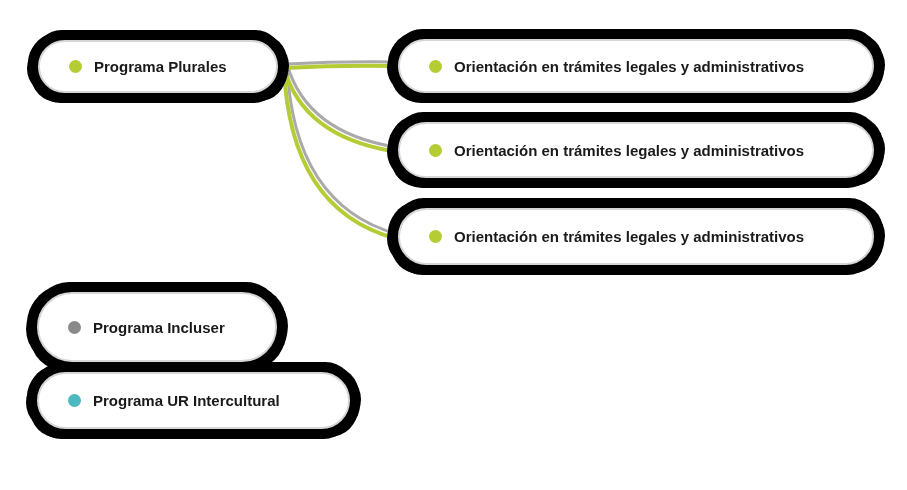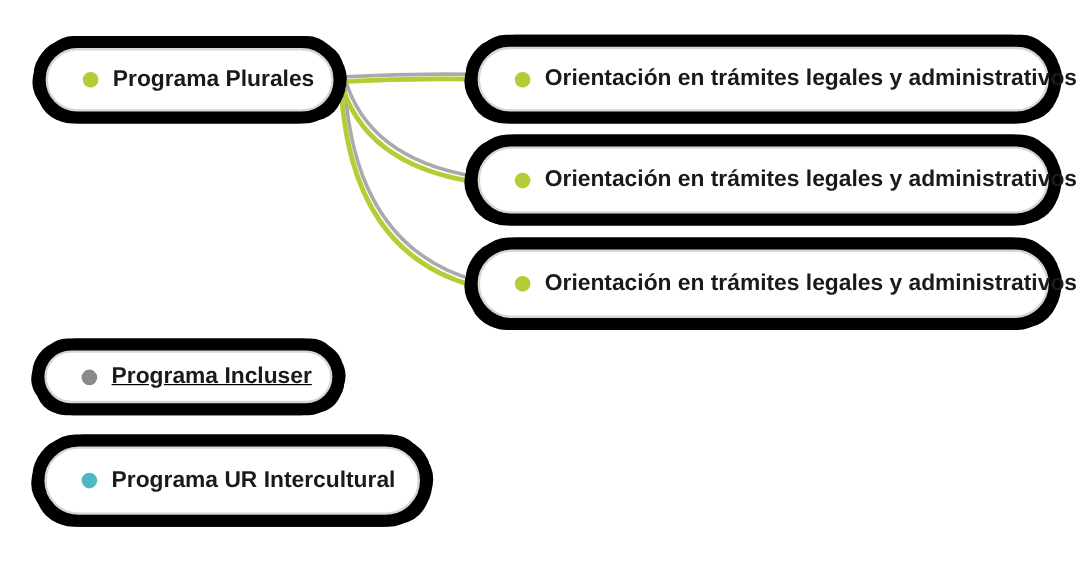--- a/index.html
+++ b/index.html
@@ -60,21 +60,21 @@
        10px  4px 0 #000,
        -4px 10px 0 #000;
   }
   .node .dot {
     flex: 0 0 auto;
     width: 13px;
     height: 13px;
     border-radius: 50%;
   }
   .node .label {
-    font-size: 19px;
+    font-size: 15px;
     font-weight: 700;
     color: #1a1a1a;
     white-space: nowrap;
   }
 </style>
 </head>
 <body>
 
 <div class="canvas">
 
@@ -101,21 +101,21 @@
   <div class="node" style="left:398px; top:122px; width:476px; height:56px;">
     <span class="dot" style="background-color: rgb(181, 204, 52);"></span>
     <span class="label">Orientación en trámites legales y administrativos</span>
   </div>
 
   <div class="node" style="left:398px; top:208px; width:476px; height:57px;">
     <span class="dot" style="background-color: rgb(181, 204, 52);"></span>
     <span class="label">Orientación en trámites legales y administrativos</span>
   </div>
 
-  <div class="node" style="left:37px; top:292px; width:240px; height:44px;text-decoration:underline;">
+  <div class="node" style="left:37px; top:292px; width:240px; height:70px;">
     <span class="dot" style="background-color: rgb(138, 138, 138);"></span>
     <span class="label">Programa Incluser</span>
   </div>
 
   <div class="node" style="left:37px; top:372px; width:313px; height:57px;">
     <span class="dot" style="background-color: rgb(76, 185, 192);"></span>
     <span class="label">Programa UR Intercultural</span>
   </div>
 
 </div>

